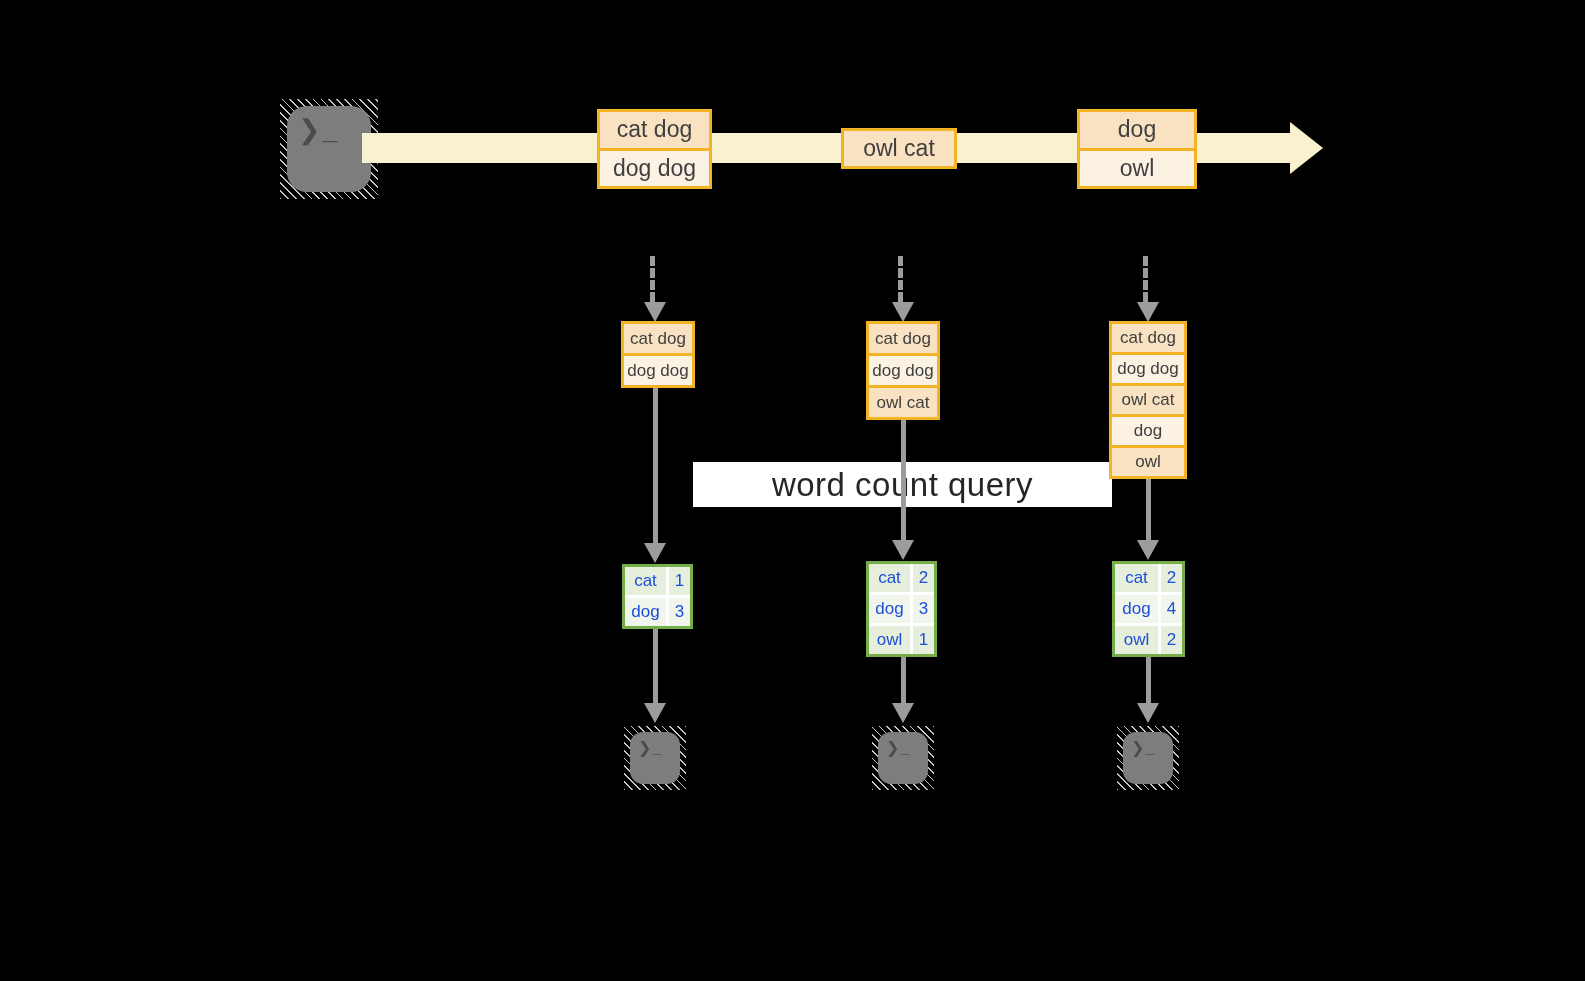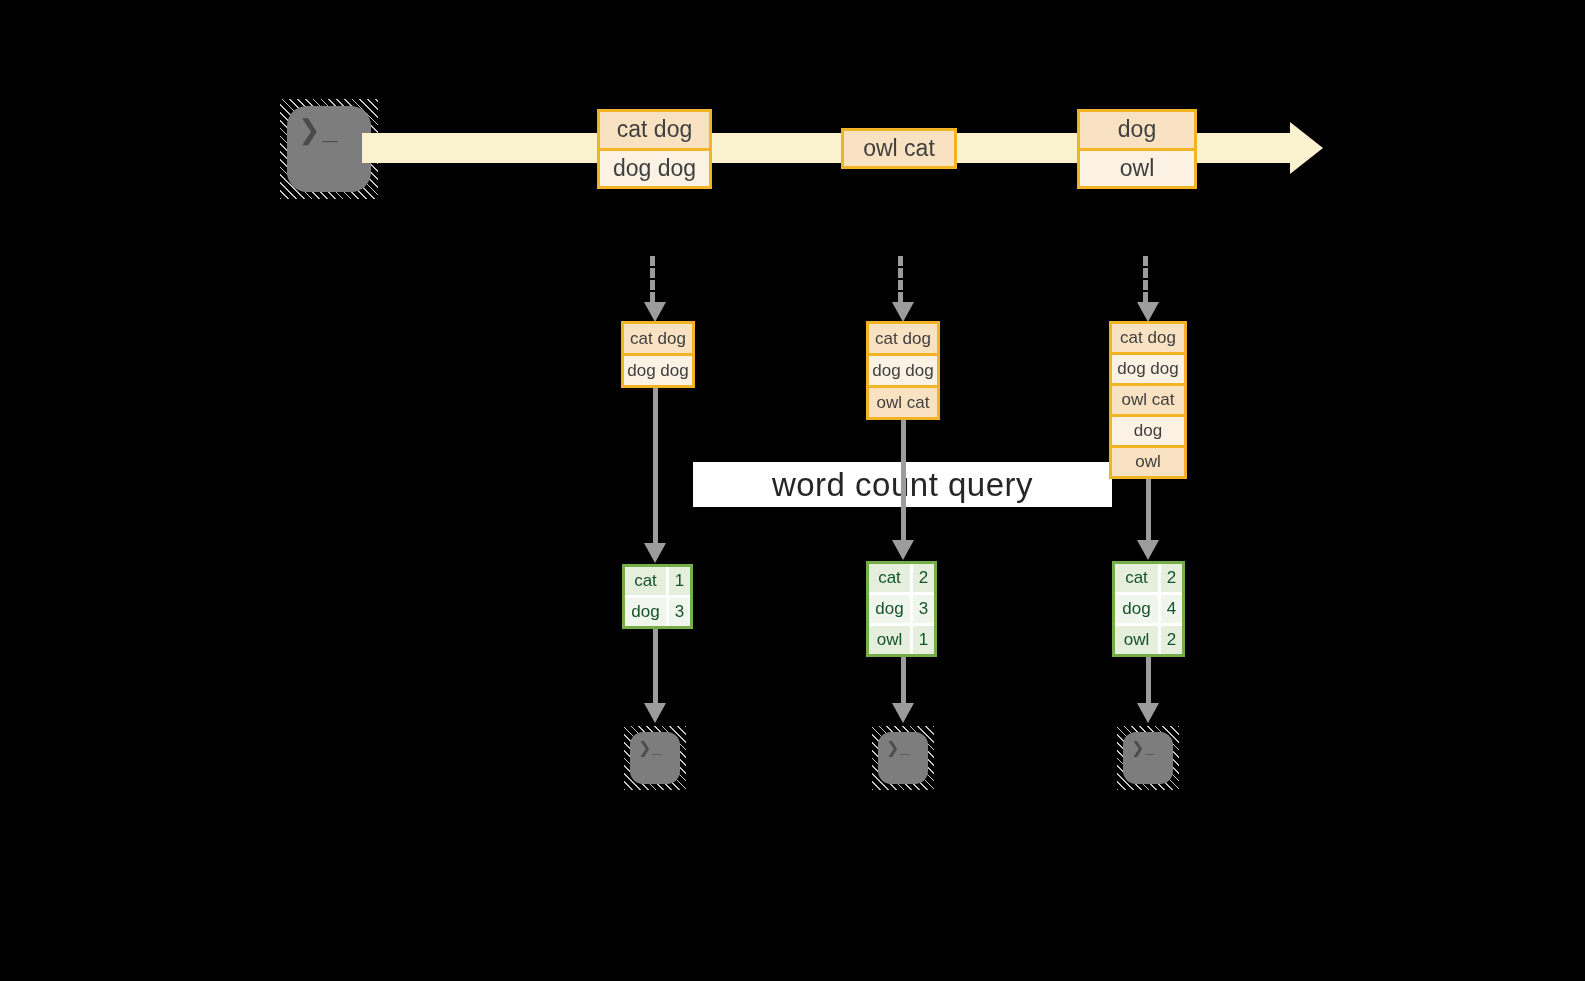--- a/index.html
+++ b/index.html
@@ -60,21 +60,21 @@
   .band{position:absolute;left:693px;top:462px;width:419px;height:45px;
       background:#FFFFFF;display:flex;align-items:center;justify-content:center;
       z-index:2;}
   .band span{font-size:33px;color:#262626;letter-spacing:0.5px;}
 
   
   .ctable{position:absolute;border:3px solid var(--green);background:#FFFFFF;
       display:flex;flex-direction:column;gap:3px;z-index:4;}
   .crow{flex:1;display:flex;gap:3px;}
   .ccell{display:flex;align-items:center;justify-content:center;
-      font-size:17px;color:#14532d;}
+      font-size:17px;color:#1d4ed8;}
   .ccell.word{flex:1;}
   .ccell.num{width:21px;}
   .crow.dark .ccell{background:var(--gfill);}
   .crow.light .ccell{background:var(--gfill-alt);}
 </style>
 </head>
 <body>
 
 <div class="canvas">
 

